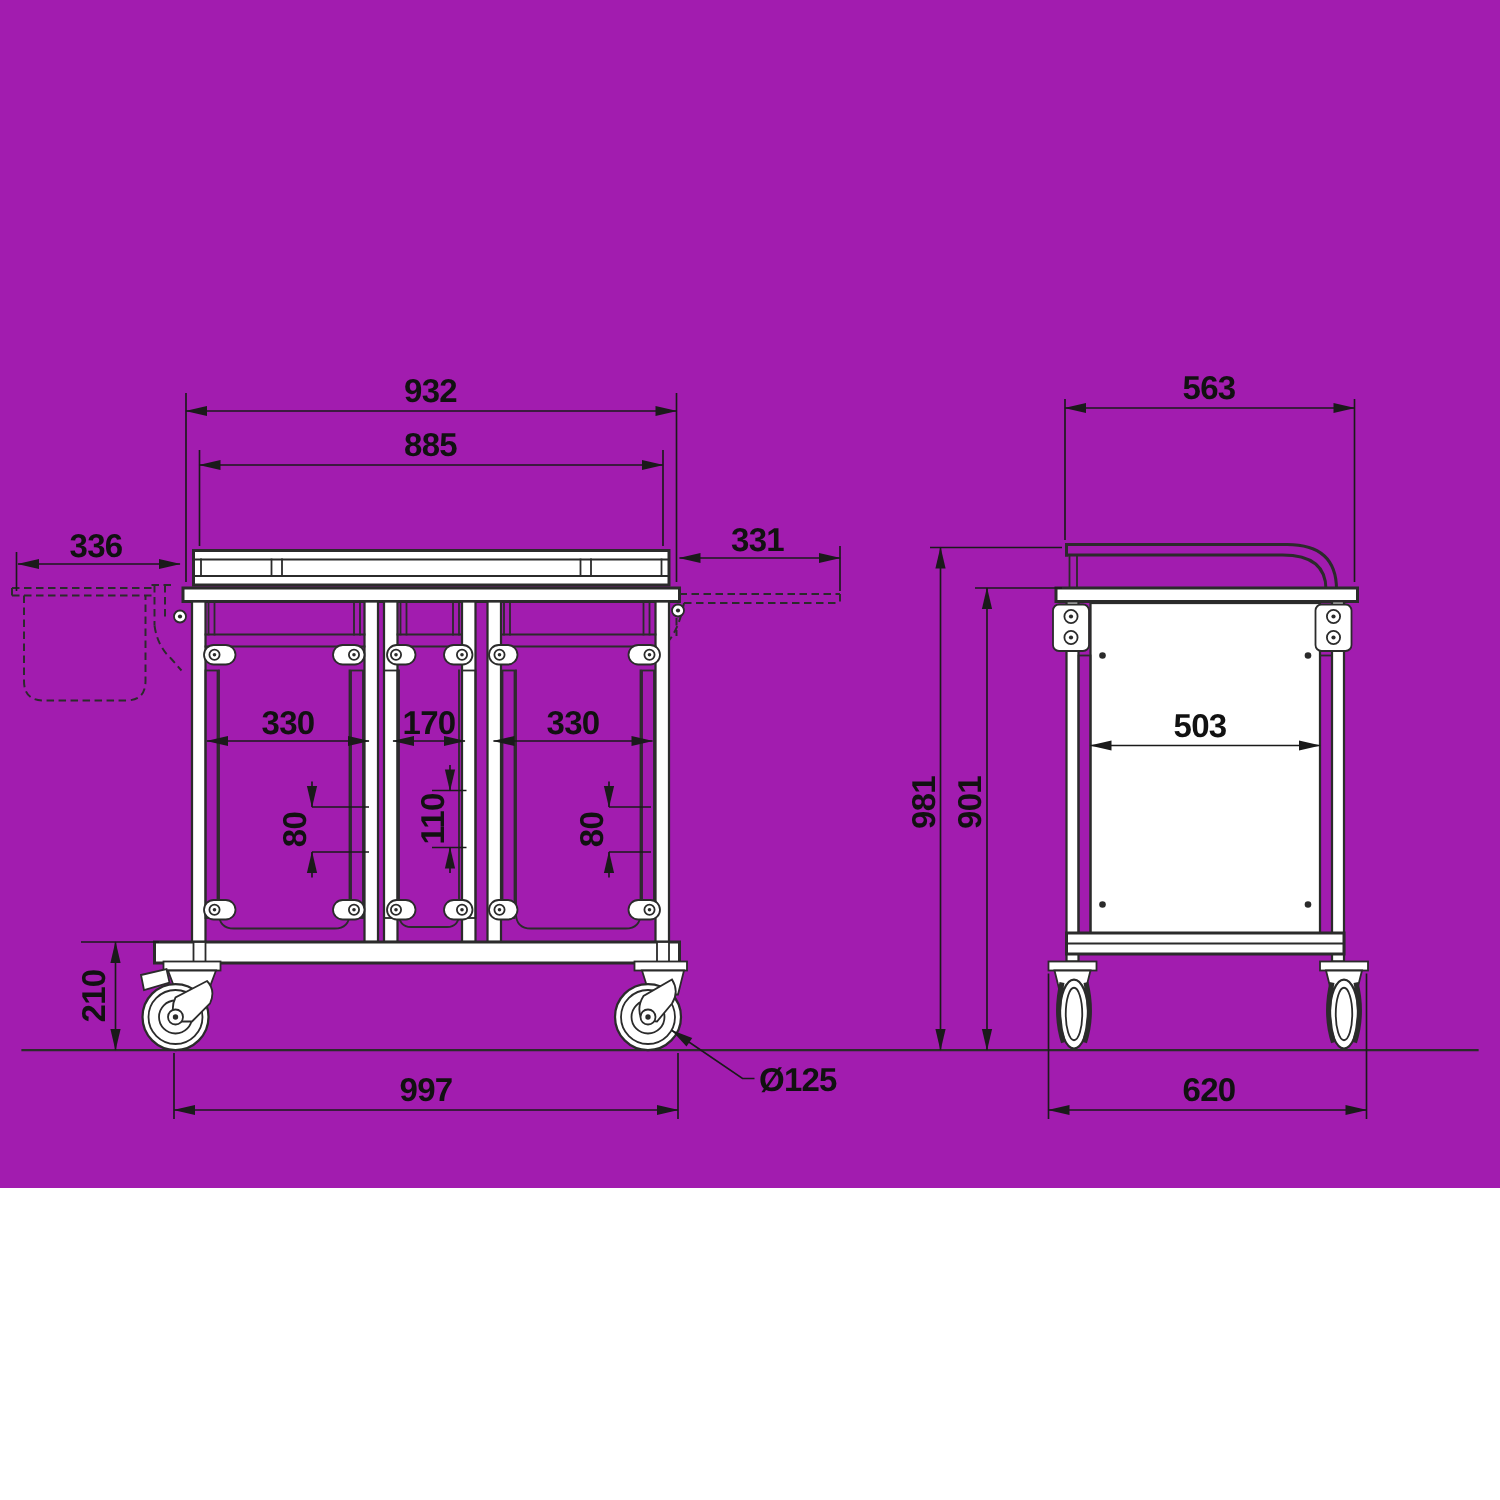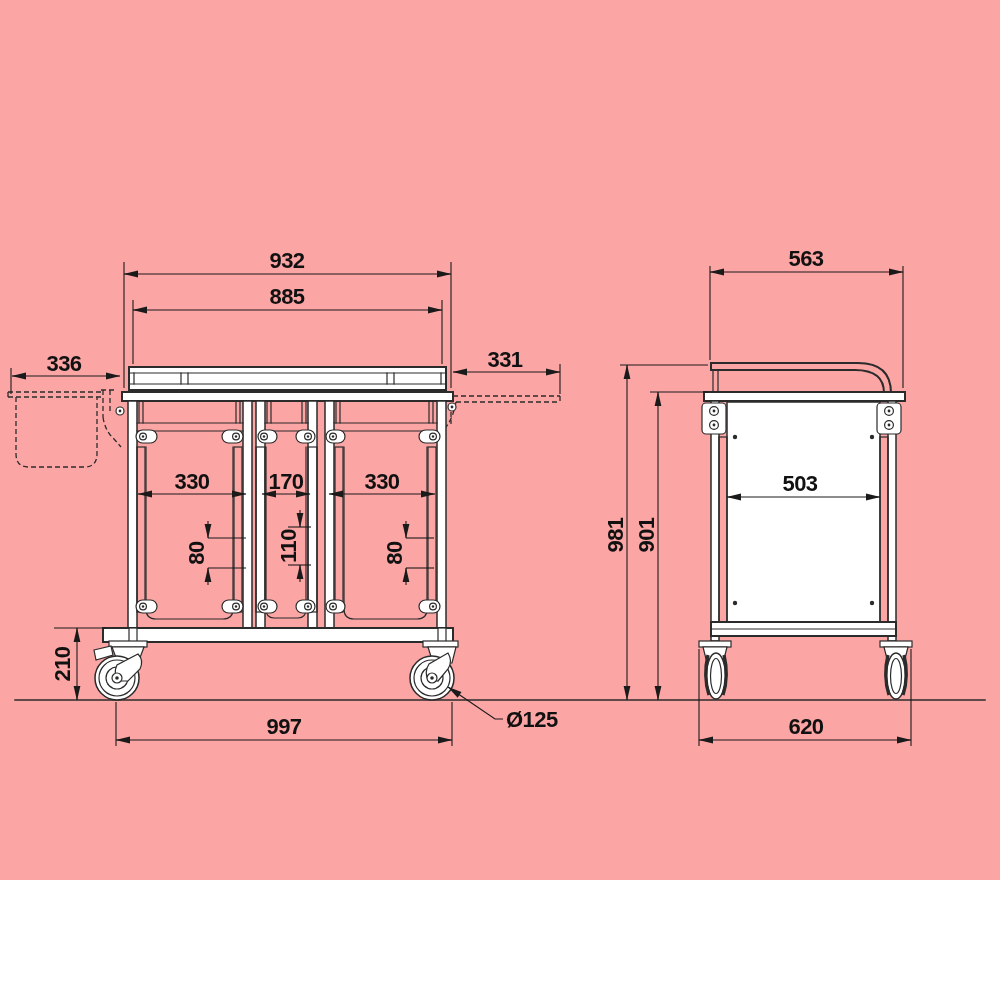--- a/index.html
+++ b/index.html
@@ -1,16 +1,16 @@
 <!DOCTYPE html>
 <html><head>
 <meta charset="utf-8">
 <style>
   html,body{margin:0;padding:0;background:#ffffff;}
-  .page{width:1000px;height:880px;background:#fca5a5;position:relative;overflow:hidden;text-align:center;}
+  .page{width:1000px;height:792px;background:#a21caf;position:relative;overflow:hidden;text-align:center;}
   svg{display:block;}
   
   .o2 {stroke:#2b2b2b;stroke-width:2;fill:none;stroke-linecap:square;}
   .o15{stroke:#2b2b2b;stroke-width:1.5;fill:none;stroke-linecap:square;}
   .o12{stroke:#2b2b2b;stroke-width:1.2;fill:none;stroke-linecap:square;}
   .wf {fill:#ffffff;}
   .dash{stroke:#2b2b2b;stroke-width:1.3;fill:none;stroke-dasharray:5 3;stroke-linecap:butt;}
   .dim {stroke:#1a1a1a;stroke-width:1.1;fill:none;}
   .scrw{fill:#2b2b2b;stroke:none;}
   text.dimtxt{font-family:"Liberation Sans",sans-serif;font-weight:700;font-size:22px;fill:#111111;letter-spacing:-0.5px;}

